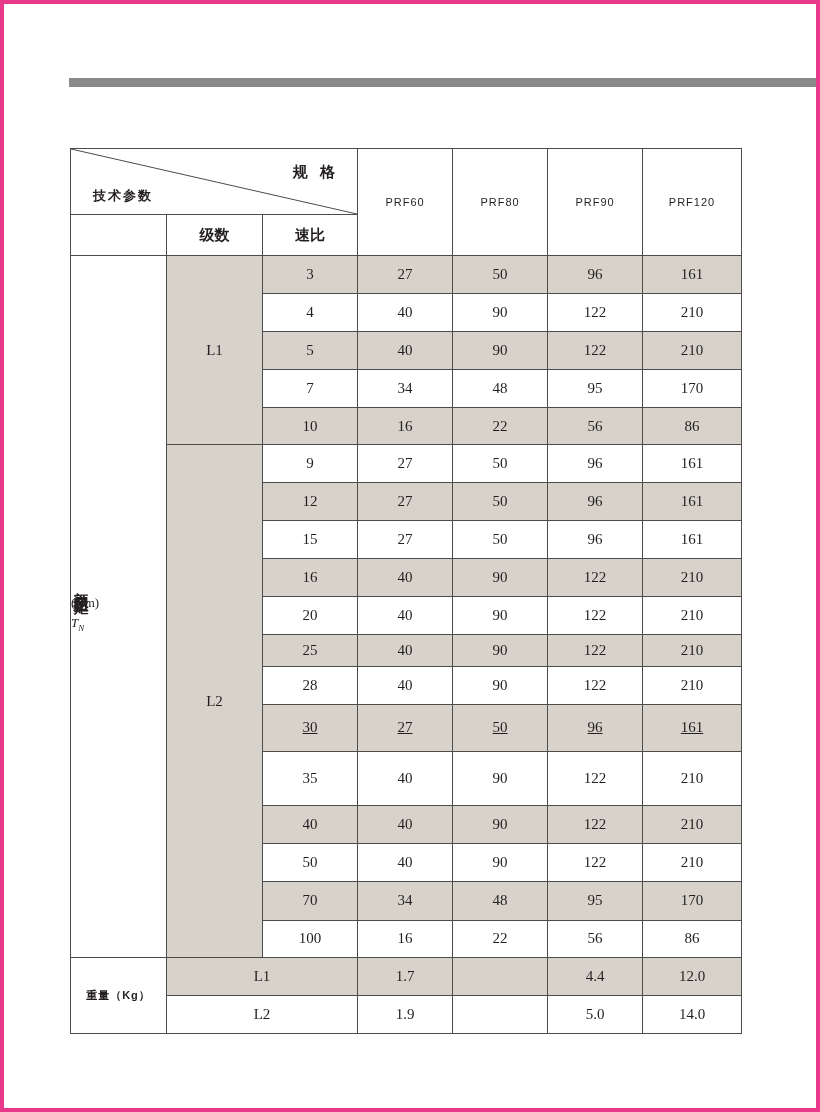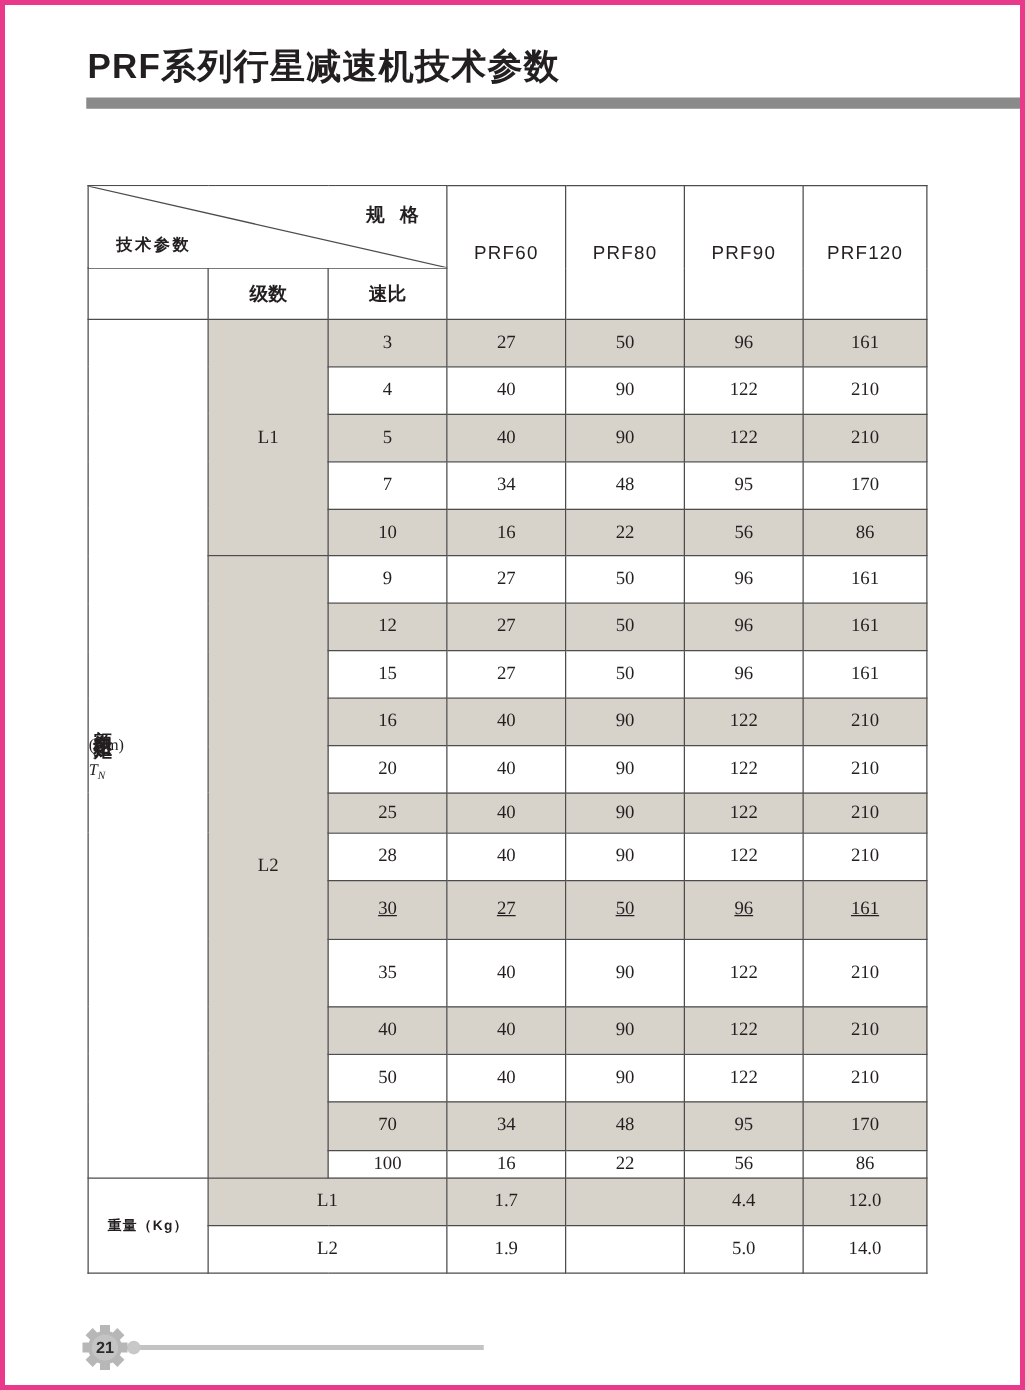--- a/index.html
+++ b/index.html
@@ -32,21 +32,21 @@
     border-collapse:collapse; table-layout:fixed;
   }
   table.spec td, table.spec th {
     border:1px solid #4c4c4c;
     text-align:center; vertical-align:middle;
     padding:0;
     background:#ffffff;
   }
   .shade { background:#d7d3cb !important; }
   th.model-header {
-    font-weight:normal; font-size:15px; letter-spacing:1px;
+    font-weight:normal; font-size:11px; letter-spacing:1px;
     font-family:"Liberation Sans", sans-serif;
   }
   .sub-header { font-weight:bold; font-size:15px; }
   .num { font-family:"Liberation Serif", serif; font-size:15px; }
 
   
   td.corner-cell { position:relative; }
   td.corner-cell svg.diag { position:absolute; left:0; top:0; width:100%; height:100%; display:block; }
   .corner-top-label {
     position:absolute; right:18px; top:14px;
@@ -73,21 +73,20 @@
   .weight-label { font-weight:bold; font-size:11px; letter-spacing:1px; }
 
   
   .footer { position:absolute; left:58px; top:1050px; width:340px; height:48px; }
 </style>
 </head>
 <body>
 
 <div class="page">
 
-  <div class="page-title">PRF系列行星减速机技术参数</div>
   <div class="title-bar"></div>
 
   <table class="spec">
     <colgroup>
       <col style="width:96px">
         <col style="width:96px">
         <col style="width:95px">
       <col style="width:95px">
         <col style="width:95px">
         <col style="width:95px">
@@ -236,21 +235,21 @@
           <td class="num">122</td>
           <td class="num">210</td>
         </tr>
         <tr style="height: 39px;">
           <td class="num shade">70</td>
           <td class="num shade">34</td>
           <td class="num shade">48</td>
           <td class="num shade">95</td>
           <td class="num shade">170</td>
         </tr>
-        <tr style="height: 22px;">
+        <tr style="height: 37px;">
           <td class="num">100</td>
           <td class="num">16</td>
           <td class="num">22</td>
           <td class="num">56</td>
           <td class="num">86</td>
         </tr>
       </tbody>
 
     <tbody>
       <tr style="height:38px">
@@ -264,35 +263,14 @@
       <tr style="height:38px">
         <td class="num" colspan="2">L2</td>
         <td class="num">1.9</td>
         <td class="num"></td>
         <td class="num">5.0</td>
         <td class="num">14.0</td>
       </tr>
     </tbody>
   </table>
 
-  <div class="footer">
-    <svg width="340" height="48" viewBox="0 0 340 48">
-      <rect x="44" y="22" width="281" height="4" fill="#c3c3c3"></rect>
-      <circle cx="45" cy="24" r="5.5" fill="#c8c8c8"></circle>
-      <g transform="translate(22,24)">
-        <g fill="#b7b7b7">
-          <rect x="-4" y="-18" width="8" height="9"></rect>
-          <rect x="-4" y="-18" width="8" height="9" transform="rotate(45)"></rect>
-          <rect x="-4" y="-18" width="8" height="9" transform="rotate(90)"></rect>
-          <rect x="-4" y="-18" width="8" height="9" transform="rotate(135)"></rect>
-          <rect x="-4" y="-18" width="8" height="9" transform="rotate(180)"></rect>
-          <rect x="-4" y="-18" width="8" height="9" transform="rotate(225)"></rect>
-          <rect x="-4" y="-18" width="8" height="9" transform="rotate(270)"></rect>
-          <rect x="-4" y="-18" width="8" height="9" transform="rotate(315)"></rect>
-          <circle r="13.5"></circle>
-        </g>
-        <circle r="10.5" fill="#c4c4c4"></circle>
-        <text x="0" y="4.5" text-anchor="middle" font-size="13" font-weight="bold" font-family="Liberation Sans, sans-serif" fill="#2a2a2a">21</text>
-      </g>
-    </svg>
-  </div>
 
 </div>
 
 </body></html>

